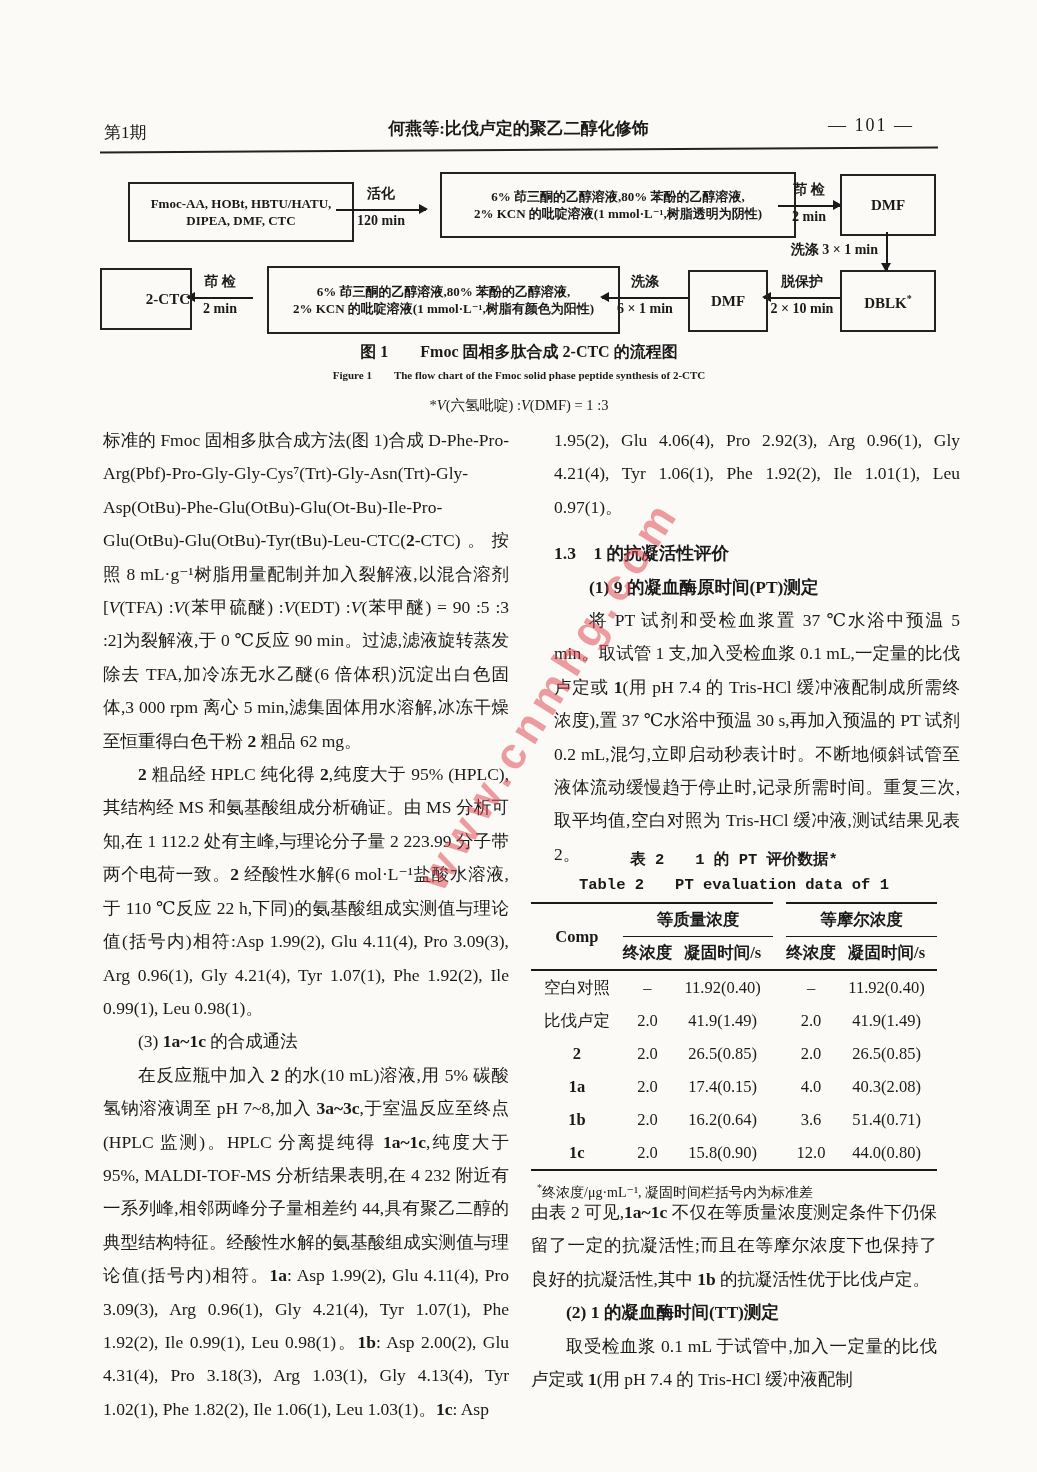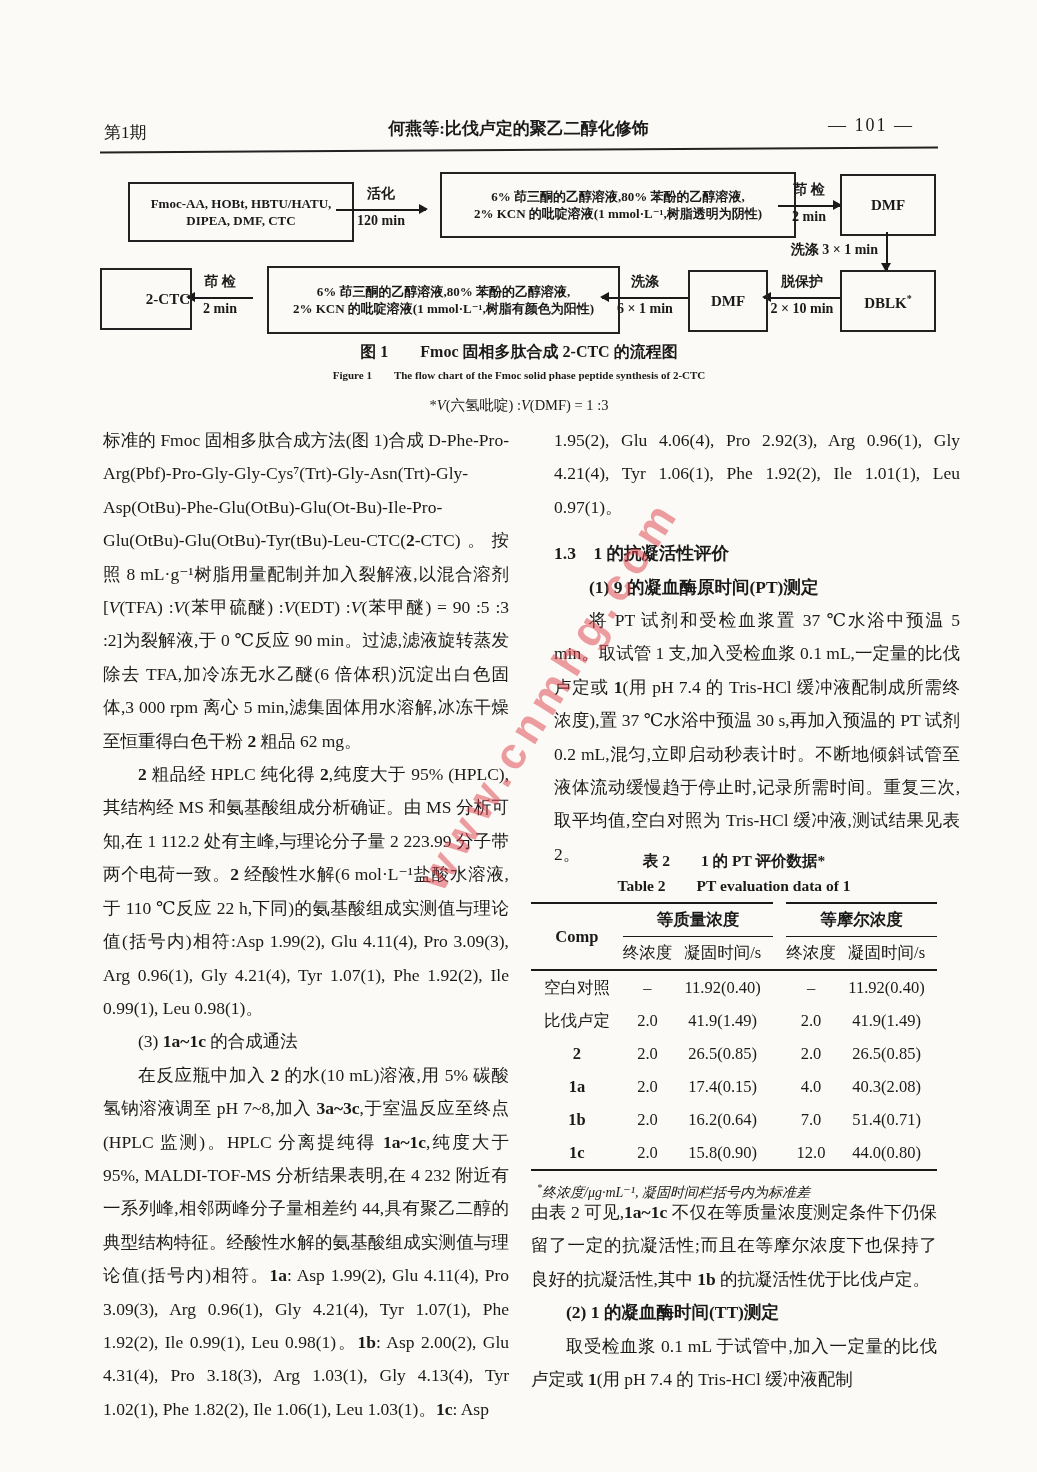--- a/index.html
+++ b/index.html
@@ -38,30 +38,30 @@
   .col{position:absolute;width:406px;}
   #left-col{left:103px;top:424px;}
   #right-top{left:554px;top:424px;}
   #right-bottom{left:531px;top:1196px;}
   .col p{margin:0;font-size:17.5px;line-height:33.4px;text-align:justify;}
   .col p.indent{text-indent:35px;}
   .col p.h{font-weight:bold;}
   .col p.gap{margin-top:13px;}
   
   #table-area{position:absolute;left:531px;top:848px;width:406px;}
-  .tblcap{margin:0;text-align:center;font-weight:bold;font-size:15.5px;line-height:25px;}
+  .tblcap{margin:0;text-align:center;font-weight:bold;font-size:15.5px;line-height:25px;font-family:Liberation Mono, monospace;}
   table.tbl{width:100%;border-collapse:collapse;margin-top:4px;font-size:16.5px;}
   table.tbl th,table.tbl td{padding:0;text-align:center;font-weight:normal;}
   .tbl thead .grp th{border-top:2.2px solid #1a1a1a;font-weight:bold;font-size:16.5px;height:32px;}
   .tbl thead .grp th.gline{border-bottom:1.6px solid #1a1a1a;}
-  .tbl thead .sub th{font-weight:normal;border-bottom:2px solid #1a1a1a;height:32px;}
+  .tbl thead .sub th{font-weight:bold;border-bottom:2px solid #1a1a1a;height:32px;}
   .tbl tbody td,.tbl tbody th{height:33px;font-size:16.5px;}
   .tbl tbody tr:last-child td,.tbl tbody tr:last-child th{border-bottom:2.2px solid #1a1a1a;}
   .tbl .c-comp{width:96px;} .tbl .c-n{width:52px;} .tbl .c-t{width:103px;}
-  .tblfoot{margin:7px 0 0 6px;font-size:14px;line-height:19px;text-align:left;font-style:italic;}
+  .tblfoot{margin:7px 0 0 6px;font-size:14px;line-height:19px;text-align:left;}
   .tblfoot sup{font-size:10px;}
   
   .wm{position:absolute;left:408px;top:872px;transform:rotate(-58deg);transform-origin:left top;
       font-family:"Liberation Sans","DejaVu Sans",sans-serif;
       font-size:44px;font-weight:bold;letter-spacing:7px;color:rgba(222,62,70,0.50);white-space:nowrap;pointer-events:none;}
 </style>
 </head>
 <body>
 
 <div class="hdr-issue">第1期</div>
@@ -188,21 +188,21 @@
           <td>17.4(0.15)</td>
           <td></td>
           <td>4.0</td>
           <td>40.3(2.08)</td>
         </tr>
         <tr>
           <th style="font-weight: bold;">1b</th>
           <td>2.0</td>
           <td>16.2(0.64)</td>
           <td></td>
-          <td>7.0</td>
+          <td>3.6</td>
           <td>51.4(0.71)</td>
         </tr>
         <tr>
           <th style="font-weight: bold;">1c</th>
           <td>2.0</td>
           <td>15.8(0.90)</td>
           <td></td>
           <td>12.0</td>
           <td>44.0(0.80)</td>
         </tr>

